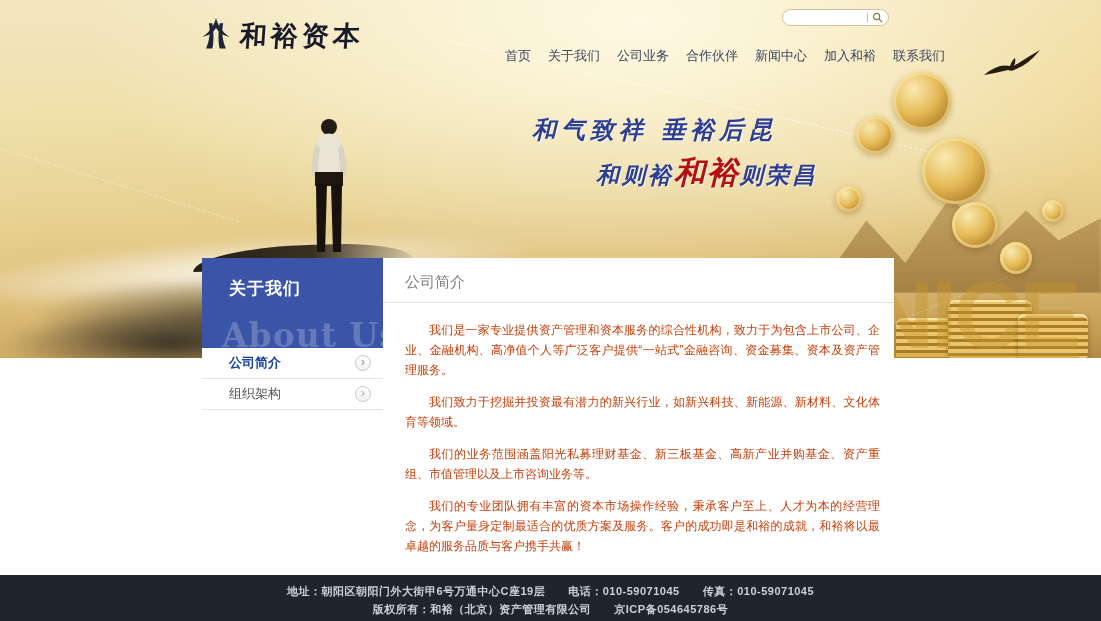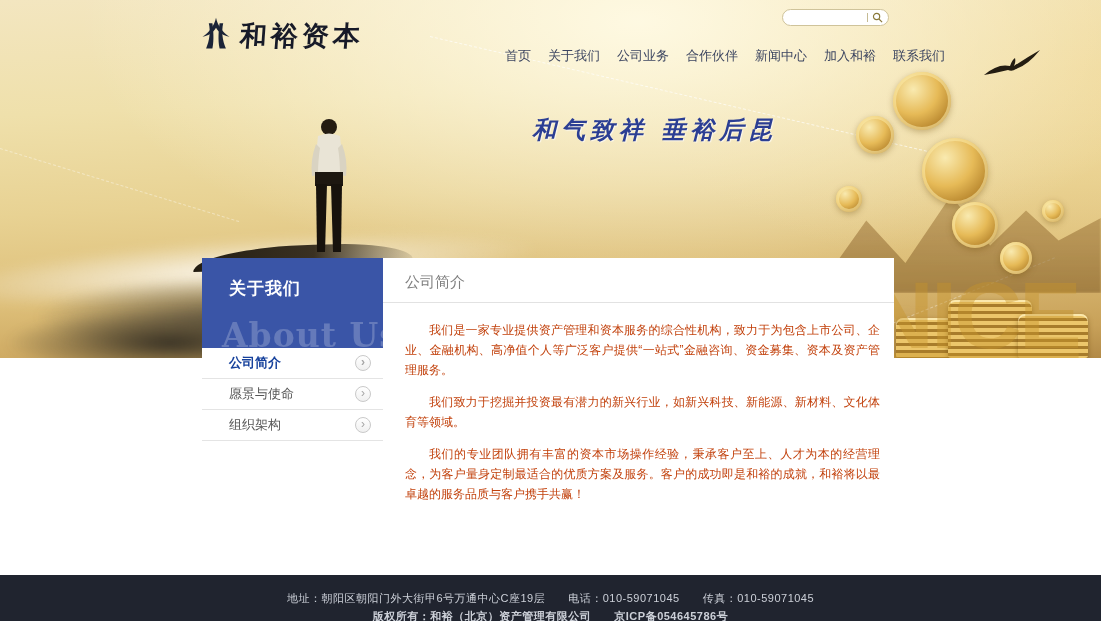--- a/index.html
+++ b/index.html
@@ -79,21 +79,21 @@
   #side-menu .arrow::before { content:"›"; }
 
   
   #main { position:absolute; left:383px; top:258px; width:511px; background:#ffffff; z-index:5; padding-bottom:22px; }
   #main .title { padding:15px 22px 10px; font-size:15px; color:#7f7f7f; border-bottom:1px solid #e2e2e2; }
   #main .body { padding:17px 14px 0 22px; }
   #main p { font-size:12px; color:#c2410c; line-height:20px; text-indent:2em; margin-bottom:12px; text-align:justify; }
 
   
   #footer { position:absolute; left:0; top:575px; width:1101px; height:46px; background:#20242f; z-index:10; text-align:center; color:#ccd0d8; }
-  #footer .l1 { margin-top:16px; font-size:11px; font-weight:normal; letter-spacing:0.5px; }
+  #footer .l1 { margin-top:9px; font-size:11px; font-weight:bold; letter-spacing:0.5px; }
   #footer .l2 { margin-top:3px; font-size:11px; font-weight:bold; letter-spacing:0.5px; }
 </style>
 </head>
 <body>
 
 <div id="page">
 
   <div id="hero">
     <div class="streak s1"></div>
     <div class="streak s2"></div>
@@ -129,20 +129,25 @@
         <path d="M15 18 Q26 13 37 18 L41 56 Q26 61 11 56 Z" fill="#e9e4d6"></path>
         <path d="M13 26 Q7 42 9 58 L15 57 Q15 42 17 30 Z" fill="#d9d3c2"></path>
         <path d="M39 26 Q45 42 43 58 L37 57 Q37 42 35 30 Z" fill="#d9d3c2"></path>
         <path d="M12 54 L40 54 L40 68 L12 68 Z" fill="#1d1710"></path>
         <path d="M13 66 L24 66 L22 134 L14 134 Z" fill="#17120c"></path>
         <path d="M39 66 L28 66 L30 134 L38 134 Z" fill="#17120c"></path>
       </svg>
     </div>
 
     <div class="slogan slogan1">和气致祥 垂裕后昆</div>
+    <div class="slogan slogan2">
+      <span>和则裕 </span>
+      <span class="hl">和裕</span>
+      <span>则荣昌</span>
+    </div>
   </div>
 
   <div id="logo">
     <span class="mark">
       <svg width="36" height="40" viewBox="0 0 40 44">
         <path d="M20 4 C18 13 13 20 5 25 C12 24 17 20 20 15 C23 20 28 24 35 25 C27 20 22 13 20 4 Z" fill="#1b2438"></path>
         <path d="M12 10 C14 19 13 29 9 38 L16 38 C18 29 17 17 16 10 Z" fill="#1b2438"></path>
         <path d="M28 10 C26 19 27 29 31 38 L24 38 C22 29 23 17 24 10 Z" fill="#1b2438"></path>
       </svg>
     </span>
@@ -175,34 +180,31 @@
   <div id="side-head">
     <div class="t">关于我们</div>
     <div class="sub">About Us</div>
   </div>
   <ul id="side-menu">
     <li class="active">
       <span>公司简介</span>
       <span class="arrow"></span>
     </li>
     <li>
-      <span>愿景与使命</span>
-      <span class="arrow"></span>
-    </li>
-    <li>
       <span>组织架构</span>
       <span class="arrow"></span>
     </li>
   </ul>
 
   <div id="main">
     <div class="title">公司简介</div>
     <div class="body">
       <p>我们是一家专业提供资产管理和资本服务的综合性机构，致力于为包含上市公司、企业、金融机构、高净值个人等广泛客户提供“一站式”金融咨询、资金募集、资本及资产管理服务。</p>
       <p>我们致力于挖掘并投资最有潜力的新兴行业，如新兴科技、新能源、新材料、文化体育等领域。</p>
+      <p>我们的业务范围涵盖阳光私募理财基金、新三板基金、高新产业并购基金、资产重组、市值管理以及上市咨询业务等。</p>
       <p>我们的专业团队拥有丰富的资本市场操作经验，秉承客户至上、人才为本的经营理念，为客户量身定制最适合的优质方案及服务。客户的成功即是和裕的成就，和裕将以最卓越的服务品质与客户携手共赢！</p>
     </div>
   </div>
 
   <div id="footer">
     <div class="l1">地址：朝阳区朝阳门外大街甲6号万通中心C座19层　　电话：010-59071045　　传真：010-59071045</div>
     <div class="l2">版权所有：和裕（北京）资产管理有限公司　　京ICP备054645786号</div>
   </div>
 
 </div>

